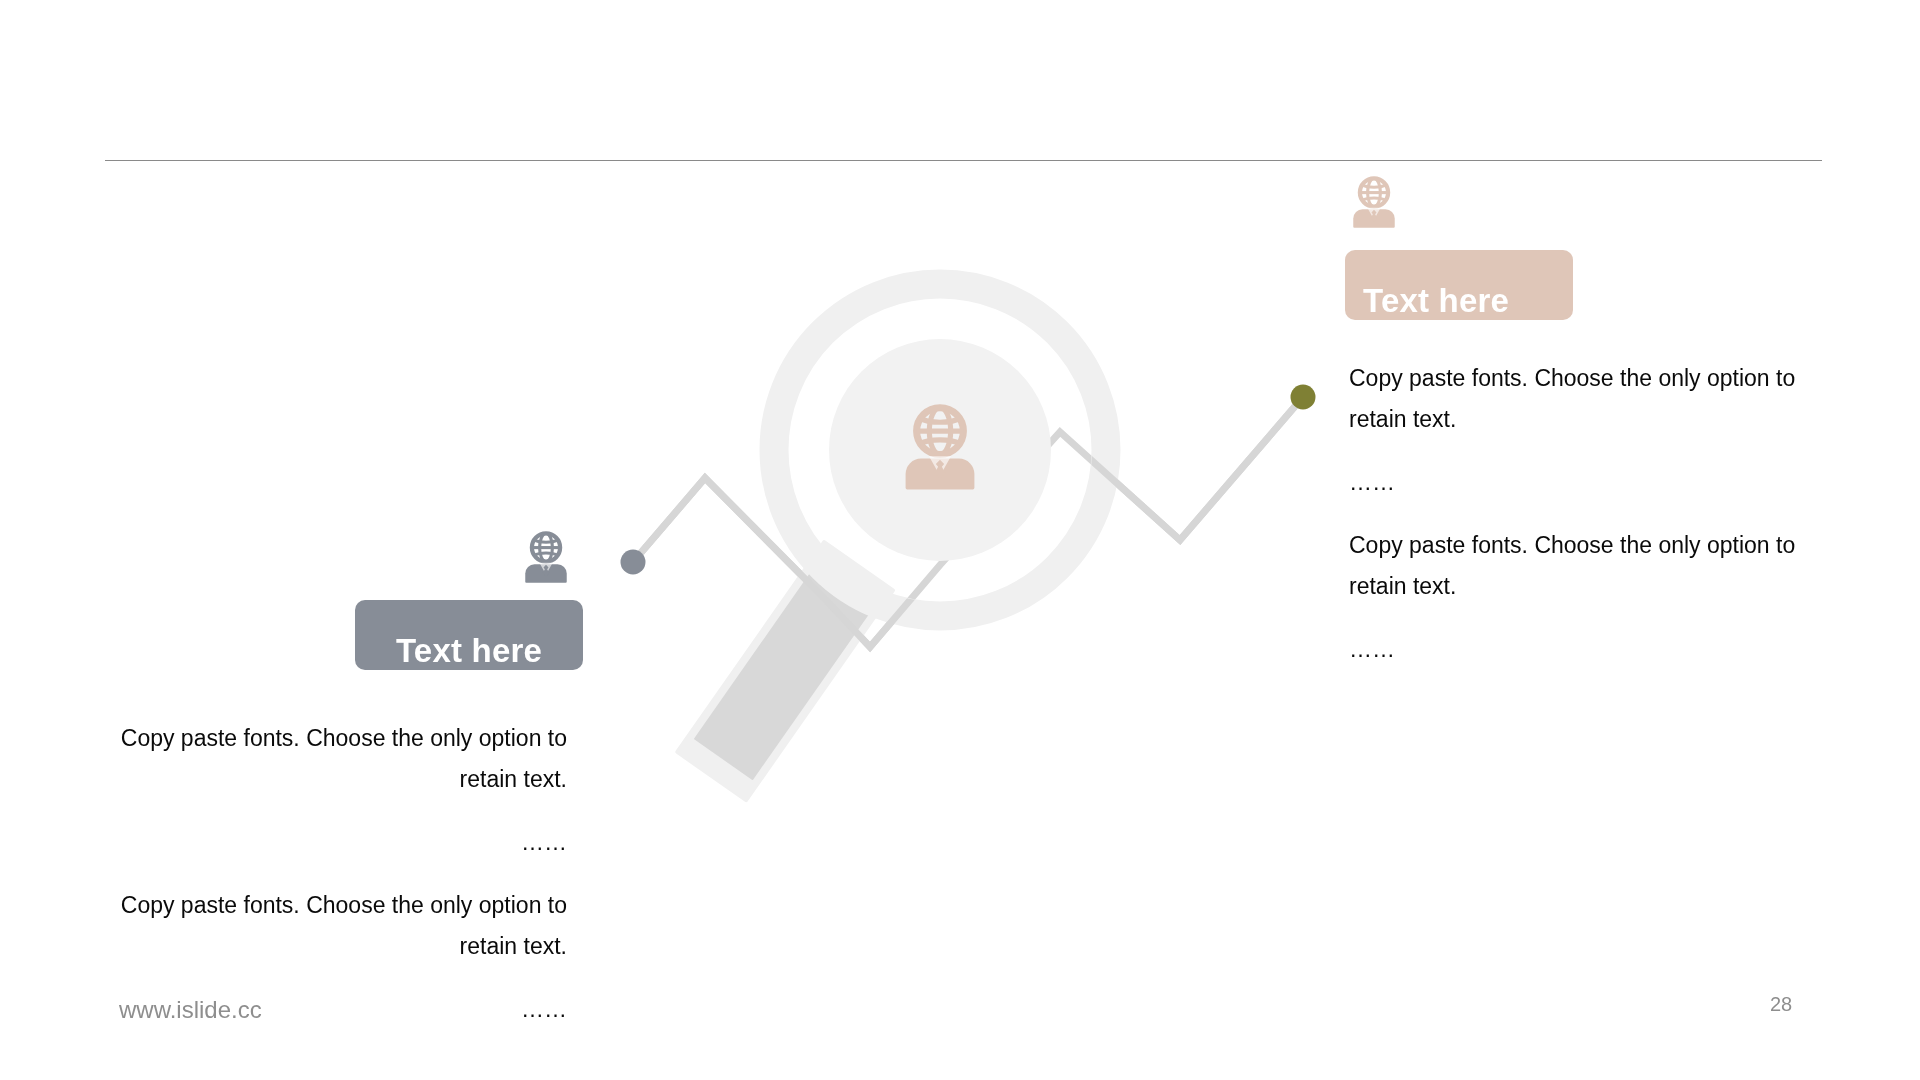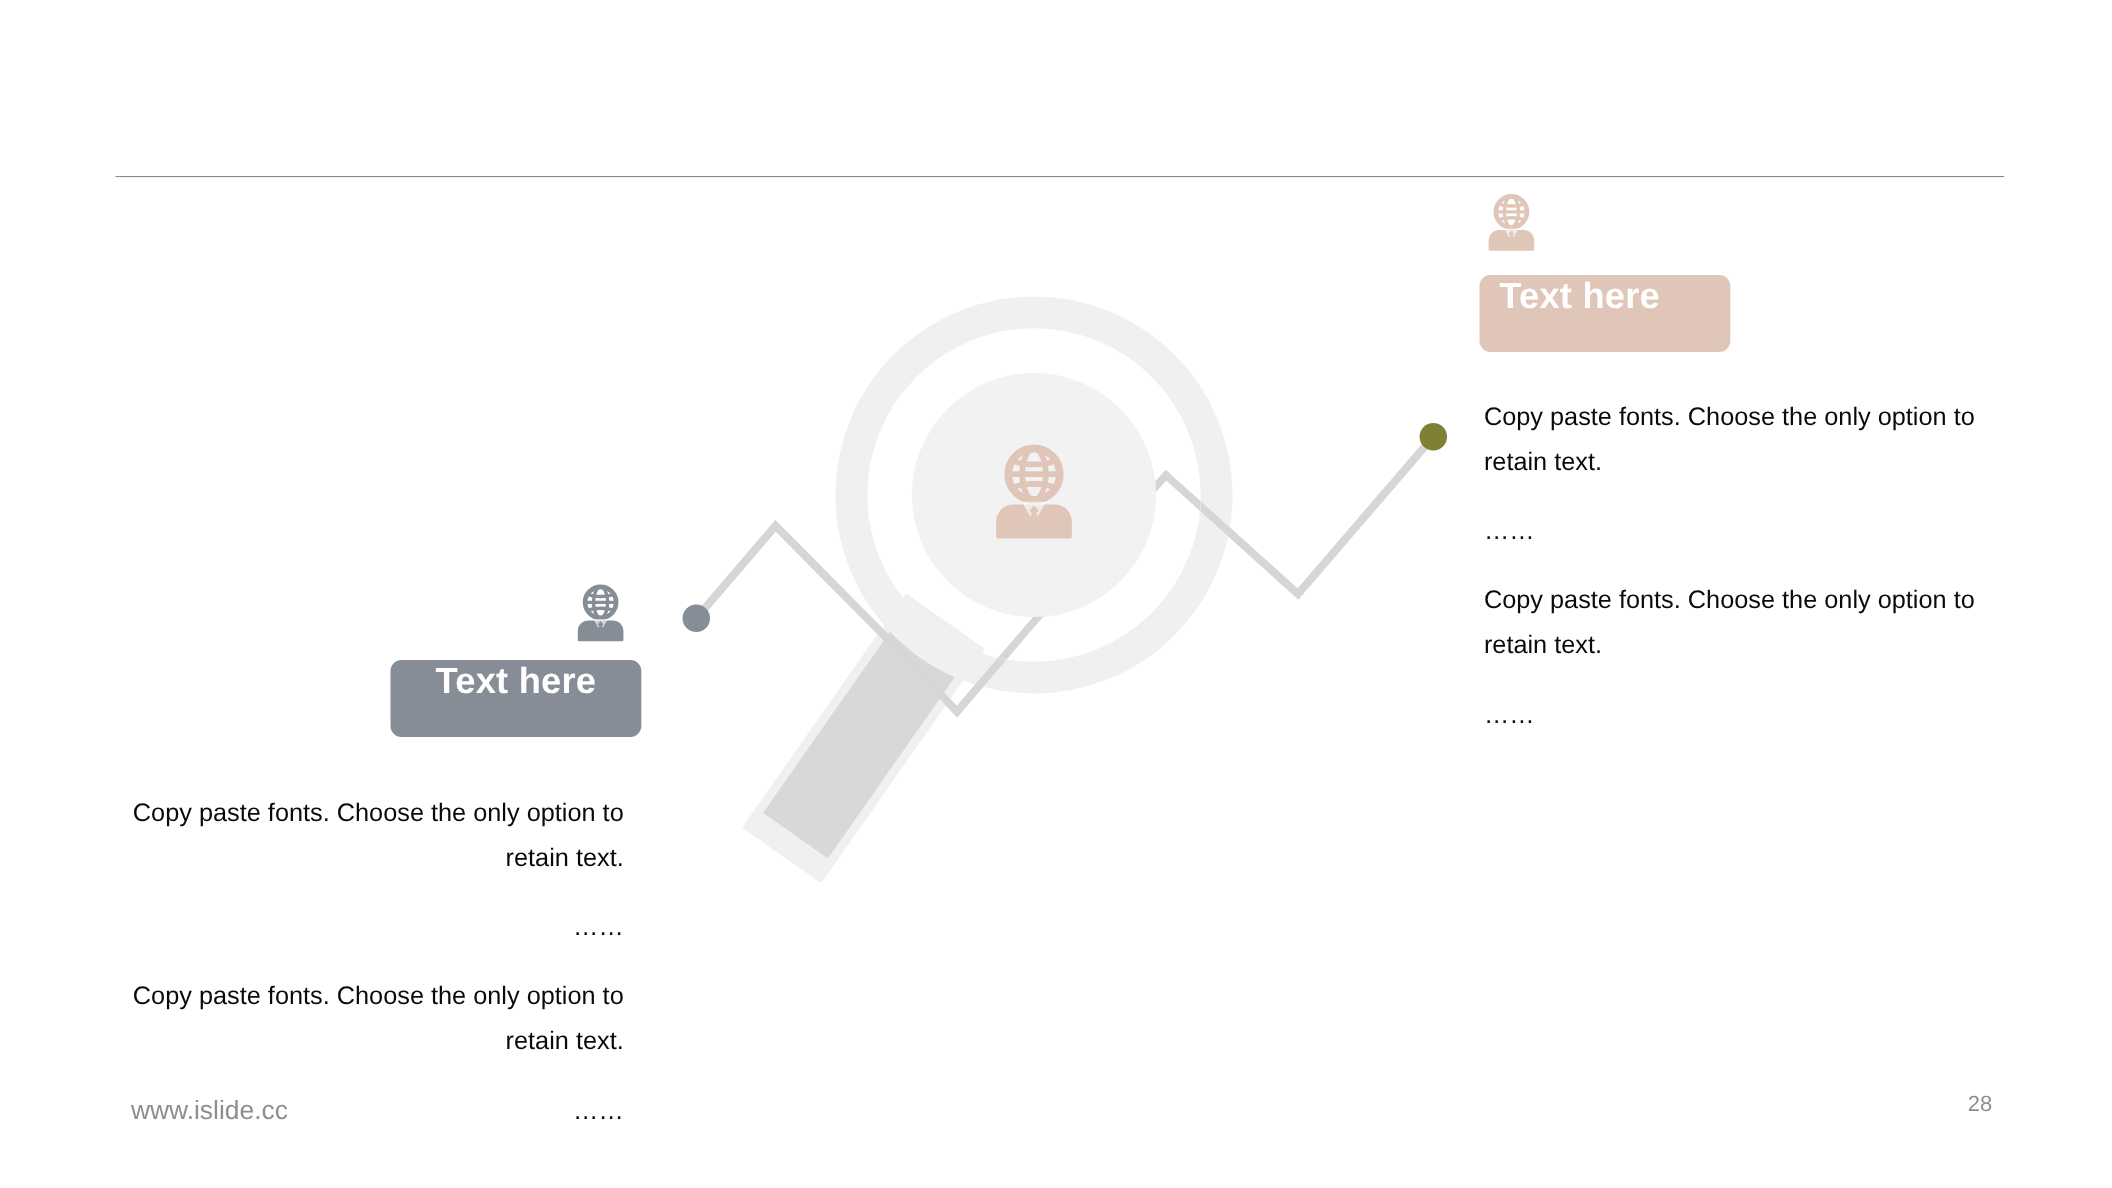--- a/index.html
+++ b/index.html
@@ -34,21 +34,21 @@
     left: 0;
     top: 0;
     width: 1920px;
     height: 1080px;
   }
 
   
   .badge {
     position: absolute;
     display: flex;
-    align-items: flex-start;
+    align-items: flex-end;
     border-radius: 10px;
     box-sizing: border-box;
   }
   .badge-label {
     color: #ffffff;
     font-size: 33px;
     font-weight: bold;
     letter-spacing: 0.2px;
     white-space: nowrap;
   }
@@ -104,21 +104,21 @@
     left: 119px;
     top: 996px;
     font-size: 24px;
     color: #8e8e8e;
   }
   .page-number {
     position: absolute;
     left: 1770px;
     top: 993px;
     width: 60px;
-    text-align: center;
+    text-align: left;
     font-size: 20px;
     color: #8e8e8e;
   }
 </style>
 </head>
 <body>
 
 <div id="slide">
 
   <div class="divider"></div>

